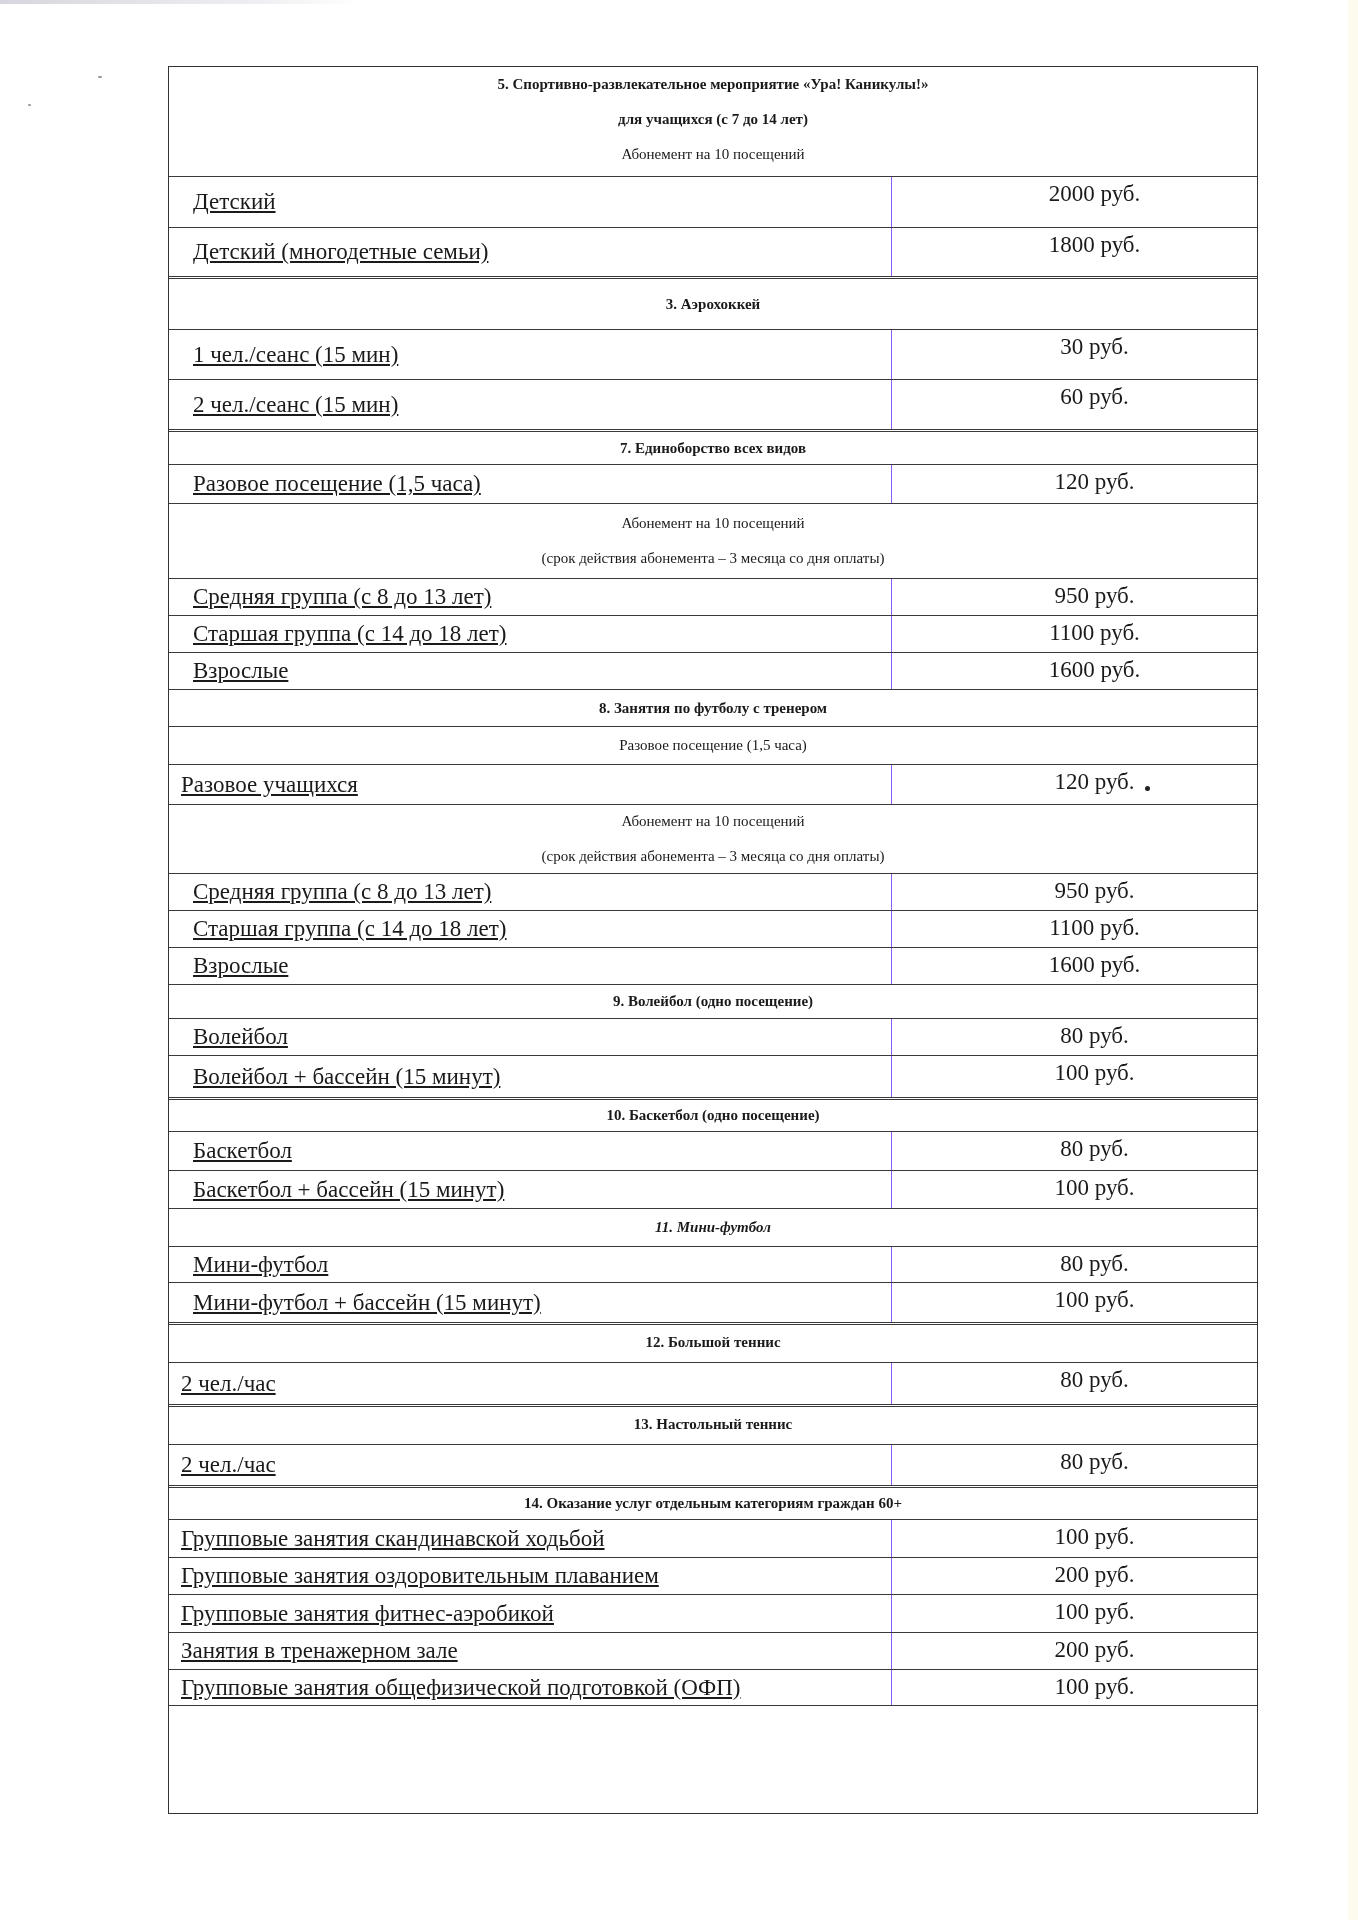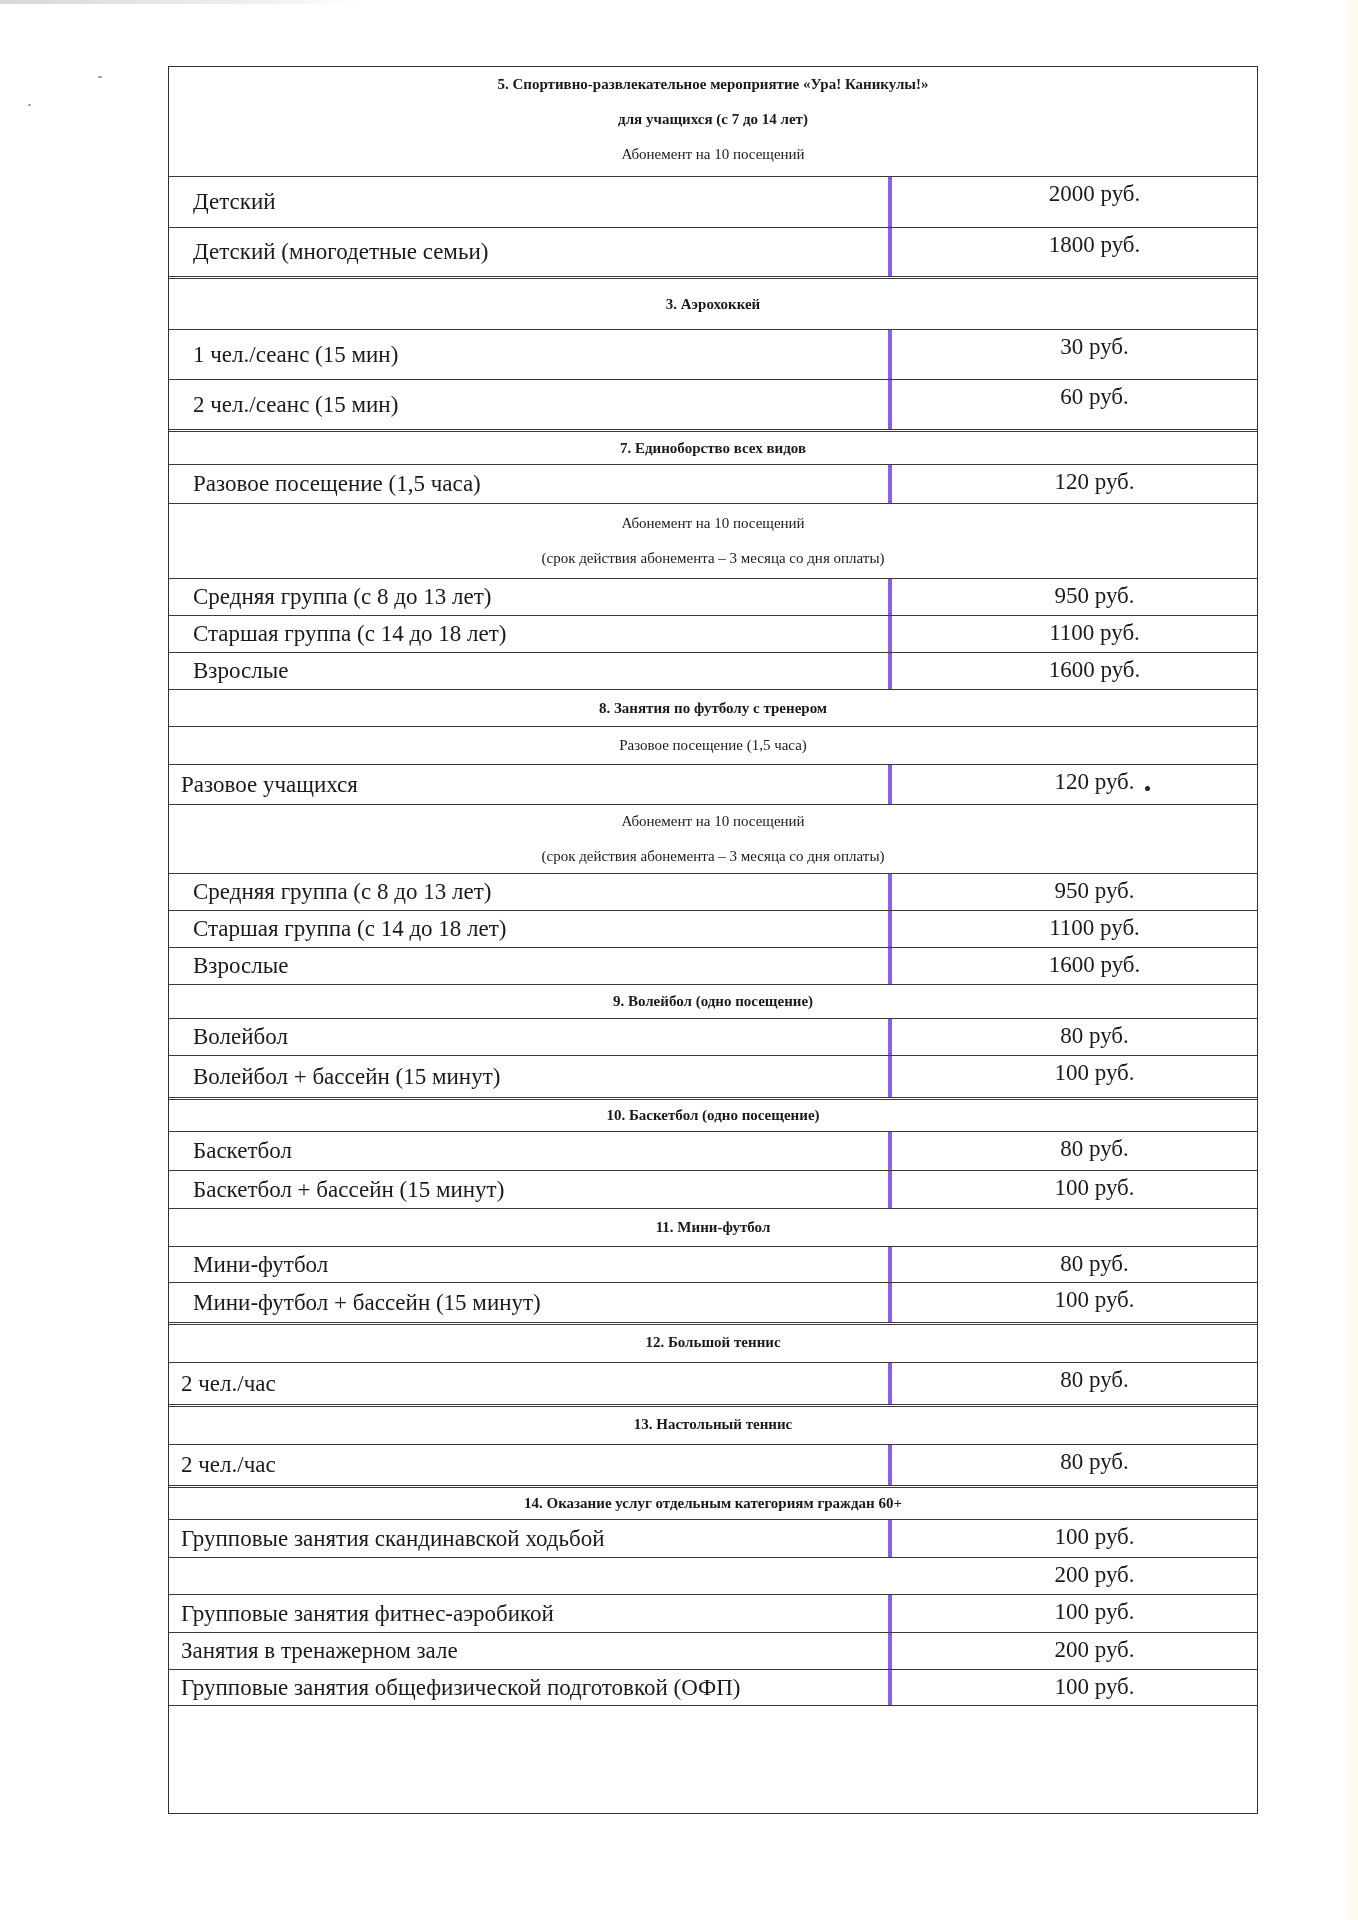--- a/index.html
+++ b/index.html
@@ -16,22 +16,22 @@
     position: absolute; left: 168px; top: 66px; width: 1090px; height: 1748px;
     border: 1.5px solid #333; box-sizing: border-box;
   }
   .row {
     position: absolute; left: 0; right: 0; box-sizing: border-box;
     border-top: 1.5px solid #3a3a3a;
   }
   .row.first { border-top: none; }
   .cell-name {
     position: absolute; left: 0; top: 0; bottom: 0; width: 723px;
-    border-right: 4px solid #8b5cf6; box-sizing: border-box;
-    font-size: 23px; display: flex; align-items: center; padding-left: 24px;
+    border-right: 1px solid #8b5cf6; box-sizing: border-box;
+    font-size: 23px; display: flex; align-items: center; padding-left: 24px; text-decoration: underline;
   }
   .cell-name.tight { padding-left: 12px; }
   .cell-price {
     position: absolute; left: 723px; right: 0; top: 0; bottom: 0;
     font-size: 23px; display: flex; align-items: flex-start; justify-content: center;
     padding-top: 4px; box-sizing: border-box; padding-left: 40px;
   }
   .center {
     position: absolute; left: 0; right: 0; top: 0; bottom: 0;
     display: flex; flex-direction: column; align-items: center; justify-content: center;
@@ -163,21 +163,21 @@
   </div>
   <div class="row" style="top:1064px;height:39px;text-align:center;">
     <div class="cell-name">Баскетбол</div>
     <div class="cell-price">80 руб.</div>
   </div>
   <div class="row" style="top:1103px;height:38px;">
     <div class="cell-name">Баскетбол + бассейн (15 минут)</div>
     <div class="cell-price">100 руб.</div>
   </div>
 
-  <div class="row" style="top:1141px;height:38px;">
+  <div class="row" style="top:1141px;height:38px;font-style:italic;">
     <div class="center">
         <span class="bold">11. Мини-футбол</span>
       </div>
   </div>
   <div class="row" style="top:1179px;height:36px;">
     <div class="cell-name">Мини-футбол</div>
     <div class="cell-price">80 руб.</div>
   </div>
   <div class="row" style="top:1215px;height:40px;">
     <div class="cell-name">Мини-футбол + бассейн (15 минут)</div>
@@ -207,20 +207,21 @@
   <div class="row" style="top:1418px;height:34px;border-top:3px double #3a3a3a;">
     <div class="center">
         <span class="bold">14. Оказание услуг отдельным категориям граждан 60+</span>
       </div>
   </div>
   <div class="row" style="top:1452px;height:38px;">
     <div class="cell-name tight">Групповые занятия скандинавской ходьбой</div>
     <div class="cell-price">100 руб.</div>
   </div>
   <div class="row" style="top:1490px;height:37px;">
+    <div class="cell-name tight">Групповые занятия оздоровительным плаванием</div>
     <div class="cell-price">200 руб.</div>
   </div>
   <div class="row" style="top:1527px;height:38px;">
     <div class="cell-name tight">Групповые занятия фитнес-аэробикой</div>
     <div class="cell-price">100 руб.</div>
   </div>
   <div class="row" style="top:1565px;height:37px;">
     <div class="cell-name tight">Занятия в тренажерном зале</div>
     <div class="cell-price">200 руб.</div>
   </div>

